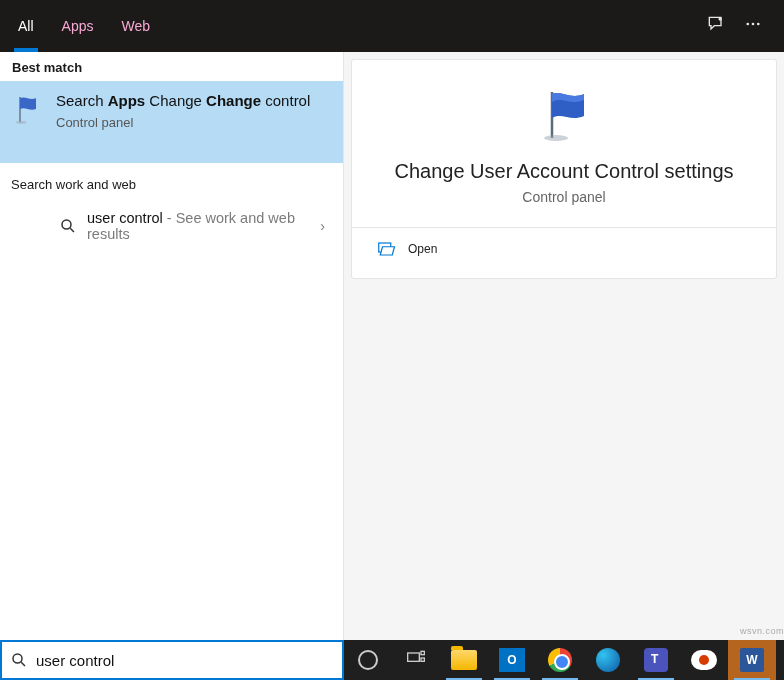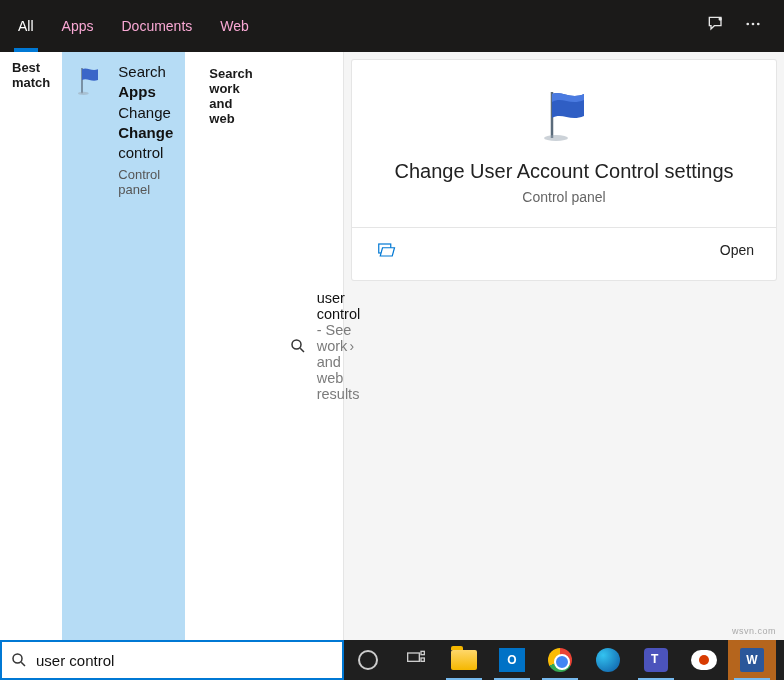--- a/index.html
+++ b/index.html
@@ -10,41 +10,41 @@
   .tab { color: #f9a8d4; font-size: 14px; padding: 0 14px; height: 52px; display: flex; align-items: center; cursor: pointer; position: relative; }
   .tab.active { color: #fff; }
   .tab.active::after { content:""; position:absolute; left:10px; right:10px; bottom:0; height:4px; background:#0078d4; }
   .tab .chev { margin-left:4px; font-size:10px; }
   .tabs-spacer { flex:1; }
   .tabs-right { display:flex; align-items:center; gap:18px; padding-right:18px; }
   .tabs-right .glyph { color:#e6e6e6; font-size:18px; }
 
   
   .main { display:flex; height: 588px; }
-  .left { width: 344px; background:#fff; display:flex; flex-direction:row; border-right:1px solid #e5e5e5; }
+  .left { width: 344px; background:#fff; display:flex; flex-direction:column; border-right:1px solid #e5e5e5; }
   .section-head { font-size:13px; font-weight:600; padding:8px 12px 6px; color:#1a1a1a; }
   .result { background:#b6dcf5; padding:10px 12px 10px 56px; position:relative; min-height:82px; }
   .result .flag { position:absolute; left:12px; top:12px; width:32px; height:32px; }
   .result .title { font-size:15px; color:#111; line-height:1.35; }
   .result .sub { font-size:13px; color:#565656; margin-top:4px; }
-  .sw-head { font-size:13px; font-weight:700; padding:14px 24px 8px; color:#1a1a1a; }
-  .suggest { display:flex; align-items:center; padding:10px 12px; cursor:pointer; position:relative; }
+  .sw-head { font-size:13px; font-weight:400; padding:14px 11px 8px; color:#1a1a1a; }
+  .suggest { display:flex; align-items:center; padding:10px 12px; cursor:pointer; position:relative;margin-left:47px; }
   .suggest .mag { width:18px; height:18px; margin-right:10px; flex-shrink:0; }
   .suggest .txt { font-size:14.5px; color:#111; }
   .suggest .txt .grey { color:#7b7b7b; }
   .suggest .arrow { position:absolute; right:18px; color:#7b7b7b; font-size:14px; }
 
   
   .right { flex:1; background:#f5f5f5; padding:8px; }
   .card { background:#fff; border-radius:2px; padding:28px 22px 22px; box-shadow:0 0 0 1px #e5e5e5; }
   .card .bigflag { width:64px; height:56px; margin:0 auto 16px; display:block; }
   .card .title { text-align:center; font-size:20px; color:#222; font-weight:400; }
   .card .sub { text-align:center; font-size:14px; color:#666; margin-top:6px; }
   .divider { height:1px; background:#e5e5e5; margin:22px -22px 0; }
-  .action { display:flex; align-items:center; gap:4px; padding:14px 0 0 4px; font-size:14px; color:#222; cursor:pointer;justify-content:space-between; }
+  .action { display:flex; align-items:center; gap:12px; padding:14px 0 0 4px; font-size:12px; color:#222; cursor:pointer; }
   .action .open-icon { width:18px; height:14px; }
 
   
   .searchrow { position:absolute; left:0; bottom:0; width:784px; height:40px; display:flex; }
   .searchbox { width:344px; height:40px; background:#fff; border:2px solid #0078d4; display:flex; align-items:center; padding:0 8px; }
   .searchbox .mag { width:18px; height:18px; margin-right:8px; }
   .searchbox input { border:none; outline:none; font-size:15px; flex:1; color:#111; background:transparent; }
 
   
   .taskbar { flex:1; height:40px; background:#1f1f1f; display:flex; align-items:center; overflow:hidden; }
@@ -58,29 +58,28 @@
   .ico-chrome { width:24px; height:24px; border-radius:50%; background:conic-gradient(#ea4335 0 120deg,#34a853 120deg 240deg,#fbbc05 240deg 360deg); position:relative;}
   .ico-chrome::after{content:"";position:absolute;top:6px;left:6px;width:12px;height:12px;border-radius:50%;background:#4285f4;border:2px solid #fff;}
   .ico-edge { width:24px; height:24px; border-radius:50%; background:radial-gradient(circle at 30% 30%,#33c3f0,#0c59a4); }
   .ico-teams { background:#4b53bc; width:24px; height:24px; border-radius:4px; position:relative;}
   .ico-teams::after{content:"T";color:#fff;font-size:12px;font-weight:bold;position:absolute;top:4px;left:7px;}
   .ico-eye { background:#fff; width:26px; height:20px; border-radius:10px; position:relative;}
   .ico-eye::after{content:"";position:absolute;top:5px;left:8px;width:10px;height:10px;border-radius:50%;background:#d83b01;}
   .ico-word { background:#2b579a; color:#fff; font-size:12px; font-weight:bold; display:flex; align-items:center; justify-content:center; width:24px; height:24px; border-radius:2px;}
   .tb-word-wrap { background:#b5651d; }
 
-  .watermark { position:absolute; right:8px; bottom:44px; font-size:9px; color:#aaa; letter-spacing:0.5px;}
+  .watermark { position:absolute; right:0; bottom:44px; font-size:9px; color:#aaa; letter-spacing:0.5px;}
 </style>
 </head>
 <body>
 
 <div class="tabs">
   <div class="tab active">All</div>
   <div class="tab">Apps</div>
-  <div class="tab">Documents</div>
   <div class="tab">Web</div>
   <div class="tabs-spacer"></div>
   <div class="tabs-right">
     <span class="glyph">
       <svg width="20" height="20" viewBox="0 0 24 24" fill="none" stroke="#e6e6e6" stroke-width="1.6">
           <path d="M4 4h14v10H10l-4 4v-4H4z"></path>
           <circle cx="17" cy="6" r="2" fill="#e6e6e6" stroke="none"></circle>
         </svg>
     </span>
     <span class="glyph">

